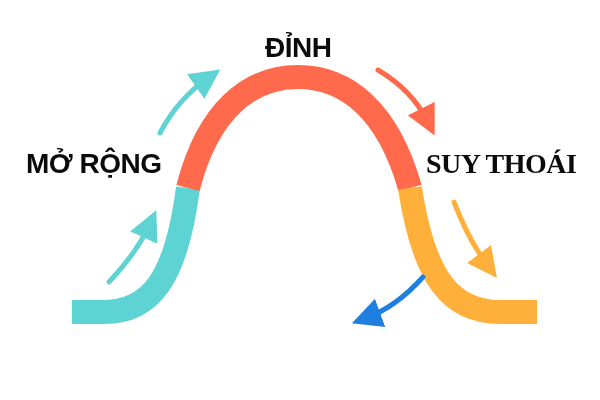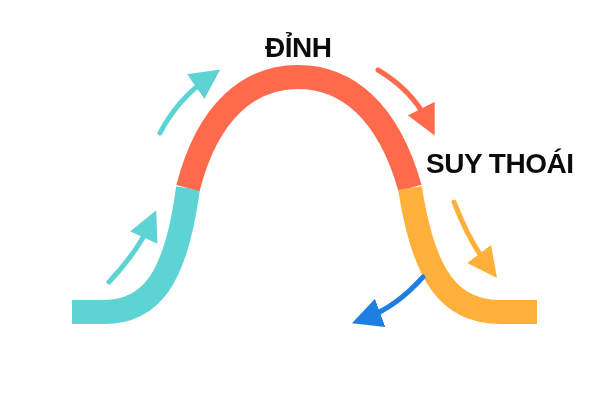--- a/index.html
+++ b/index.html
@@ -37,20 +37,21 @@
     }
     .label-expansion {
       left: 26px;
       top: 150px;
       font-size: 28px;
     }
     .label-recession {
       left: 426px;
       top: 150px;
       font-size: 28px;
+      font-family: Liberation Serif, serif;
     }
     .label-trough {
       left: 266px;
       top: 334px;
       font-size: 28px;
     }
   </style>
 </head>
 <body>
 
@@ -85,17 +86,18 @@
 
     <path d="M378,70 C400,83 418,102 428,122" fill="none" stroke="#FF6A4D" stroke-width="5" stroke-linecap="round" marker-end="url(#head-coral)"></path>
 
     <path d="M454,202 C464,228 476,250 488,266" fill="none" stroke="#FFB03B" stroke-width="5" stroke-linecap="round" marker-end="url(#head-orange)"></path>
 
     <path d="M423,277 C406,296 388,310 366,318" fill="none" stroke="#1E7FE0" stroke-width="5" stroke-linecap="round" marker-end="url(#head-blue)"></path>
   </svg>
 
   <div class="label label-peak">ĐỈNH</div>
 
+  <div class="label label-expansion">MỞ RỘNG</div>
 
   <div class="label label-recession">SUY THOÁI</div>
 
 
 </div>
 
 </body></html>

